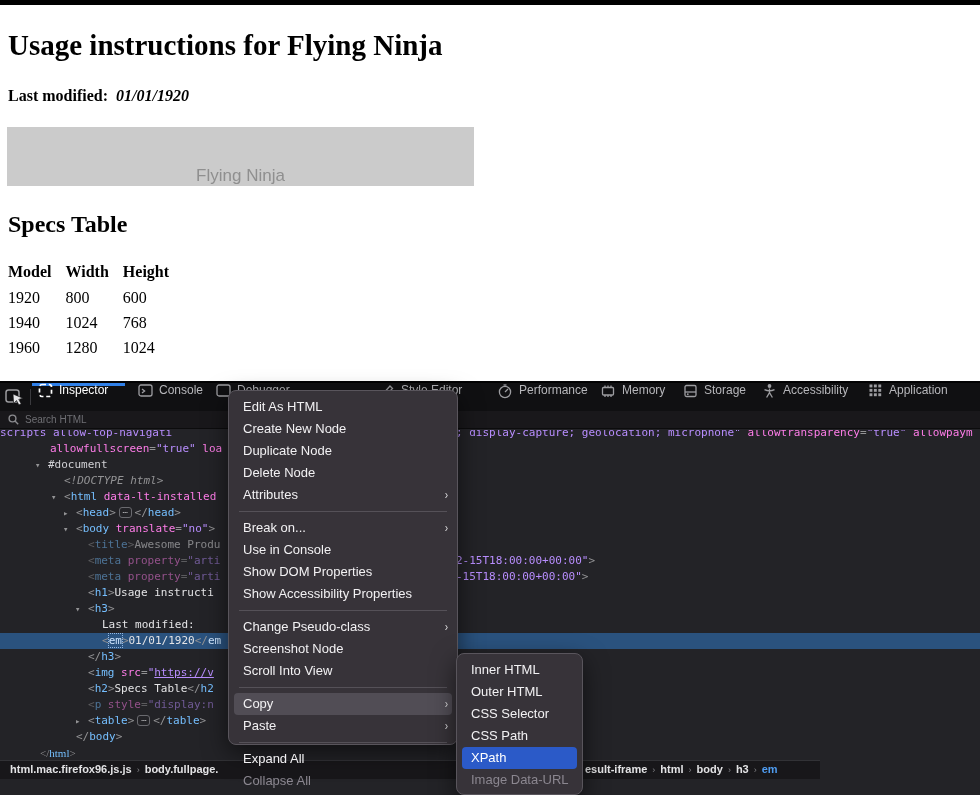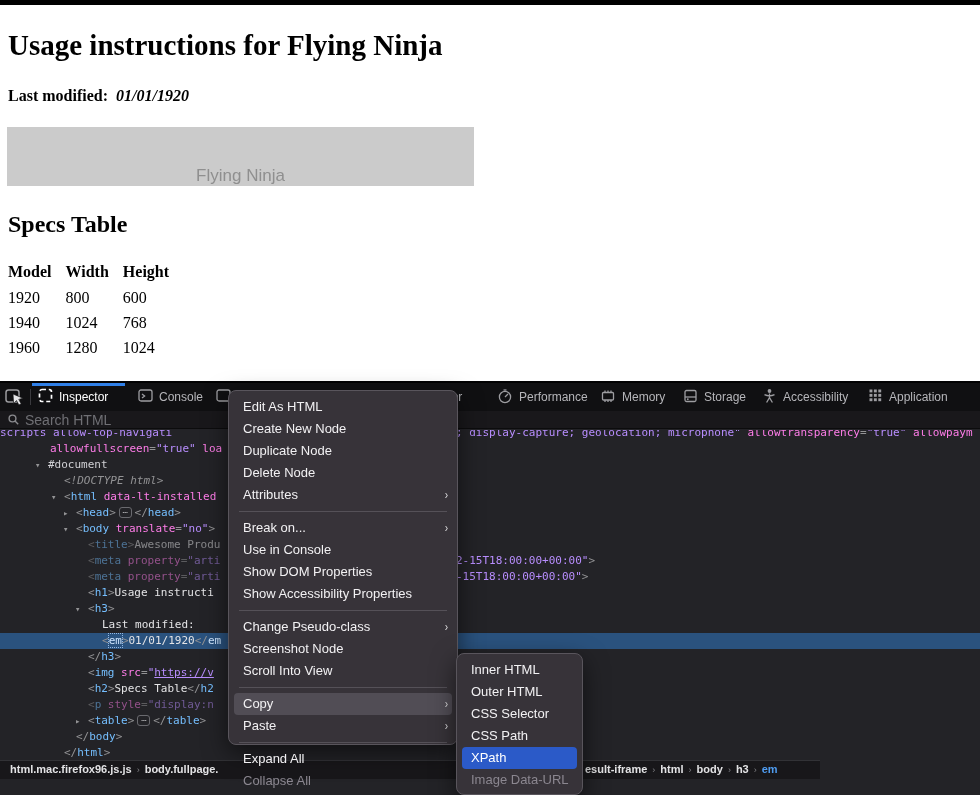--- a/index.html
+++ b/index.html
@@ -20,28 +20,28 @@
   .specs{position:absolute;top:258px;left:8px;font-size:16px;border-collapse:collapse;}
   .specs th{text-align:left;font-weight:bold;padding:0 14px 4px 0;}
   .specs td{padding:2px 14px 2px 0;line-height:21px;}
 
   
   .devtools{position:absolute;top:381px;left:0;width:980px;height:414px;box-sizing:border-box;
             border-top:2px solid #020203;background:#232327;color:#b1b1b3;font-size:12px;}
   .tabbar{position:absolute;top:0;left:0;width:980px;height:28px;background:#101012;}
   .picker{position:absolute;left:5px;top:6px;width:22px;height:17px;cursor:pointer;}
   .vsep{position:absolute;left:30px;top:6px;width:1px;height:16px;background:#3a3a3e;}
-  .tab{position:absolute;top:0;height:28px;display:flex;align-items:center;gap:6px;
+  .tab{position:absolute;top:0;height:28px;display:flex;gap:6px;
        color:#b6b6ba;white-space:nowrap;cursor:pointer;}
   .tab.active{color:#fff;}
   .tab-indicator{position:absolute;left:32px;top:0;width:93px;height:3px;background:var(--accent-blue);}
   .searchbar{position:absolute;top:28px;left:0;width:980px;height:18px;background:#19181b;
              border-bottom:1px solid #0c0c0d;display:flex;align-items:center;box-sizing:border-box;}
   .searchbar .mag{margin:0 6px 0 8px;}
-  .searchbar .ph{color:#6f6f74;font-size:14px;}
+  .searchbar .ph{color:#6f6f74;font-size:10px;}
 
   
   .markup{position:absolute;top:47px;left:0;width:980px;height:330px;overflow:hidden;
           font-family:"DejaVu Sans Mono",monospace;font-size:11px;background:#232327;}
   .mrow{position:relative;height:16px;line-height:16px;white-space:pre;}
   .mrow.first{margin-top:-5px;}
   .mrow.dim > .mseg{opacity:.5;}
   .mrow.selected{background:var(--selection-blue);}
   .m-punc{color:#939395;}
   .m-tag{color:var(--tag);}
@@ -232,21 +232,21 @@
         <div class="mrow" style="padding-left: 88px;"><span class="mseg m-punc">&lt;</span><span class="mseg m-tag">h1</span><span class="mseg m-punc">&gt;</span><span class="mseg m-text">Usage instructi</span></div>
         <div class="mrow" style="padding-left: 88px;"><span class="arrowg mseg" style="left: 75px;">▾</span><span class="mseg m-punc">&lt;</span><span class="mseg m-tag">h3</span><span class="mseg m-punc">&gt;</span></div>
         <div class="mrow" style="padding-left: 102px;"><span class="mseg m-text">Last modified:</span></div>
         <div class="mrow selected" style="padding-left: 102px;"><span class="mseg m-punc">&lt;</span><span class="mseg m-tag dotted">em</span><span class="mseg m-punc">&gt;</span><span class="mseg m-text">01/01/1920</span><span class="mseg m-punc">&lt;/</span><span class="mseg m-tag">em</span></div>
         <div class="mrow" style="padding-left: 88px;"><span class="mseg m-punc">&lt;/</span><span class="mseg m-tag">h3</span><span class="mseg m-punc">&gt;</span></div>
         <div class="mrow" style="padding-left: 88px;"><span class="mseg m-punc">&lt;</span><span class="mseg m-tag">img</span><span class="mseg m-attr"> src</span><span class="mseg m-punc">=</span><span class="mseg m-val">"</span><span class="mseg m-link">https://v</span></div>
         <div class="mrow" style="padding-left: 88px;"><span class="mseg m-punc">&lt;</span><span class="mseg m-tag">h2</span><span class="mseg m-punc">&gt;</span><span class="mseg m-text">Specs Table</span><span class="mseg m-punc">&lt;/</span><span class="mseg m-tag">h2</span></div>
         <div class="mrow dim" style="padding-left: 88px;"><span class="mseg m-punc">&lt;</span><span class="mseg m-tag">p</span><span class="mseg m-attr"> style</span><span class="mseg m-punc">=</span><span class="mseg m-val">"display:n</span></div>
         <div class="mrow" style="padding-left: 88px;"><span class="arrowg mseg" style="left: 75px;">▸</span><span class="mseg m-punc">&lt;</span><span class="mseg m-tag">table</span><span class="mseg m-punc">&gt;</span><span class="mseg m-badge">⋯</span><span class="mseg m-punc">&lt;/</span><span class="mseg m-tag">table</span><span class="mseg m-punc">&gt;</span></div>
         <div class="mrow" style="padding-left: 76px;"><span class="mseg m-punc">&lt;/</span><span class="mseg m-tag">body</span><span class="mseg m-punc">&gt;</span></div>
-        <div class="mrow" style="padding-left: 64px;"><span class="mseg m-punc">&lt;/</span><span class="mseg m-tag">html</span><span class="mseg m-punc">&gt;</span></div>
+        <div class="mrow" style="padding-left: 40px; font-family: Liberation Serif, serif;"><span class="mseg m-punc">&lt;/</span><span class="mseg m-tag">html</span><span class="mseg m-punc">&gt;</span></div>
       </div>
     <div class="statusbar">
       <span class="crumbs-left" id="crumbs-left"><span class="crumb">html.mac.firefox96.js.js</span><span class="csep">›</span><span class="crumb">body.fullpage.</span></span>
       <span class="crumbs-right" id="crumbs-right"><span class="crumb">esult-iframe</span><span class="csep">›</span><span class="crumb">html</span><span class="csep">›</span><span class="crumb">body</span><span class="csep">›</span><span class="crumb">h3</span><span class="csep">›</span><span class="crumb hl">em</span></span>
     </div>
   </section>
 
   <div class="menu" id="ctxmenu">
       <div class="mi"><span>Edit As HTML</span></div>
       <div class="mi"><span>Create New Node</span></div>

